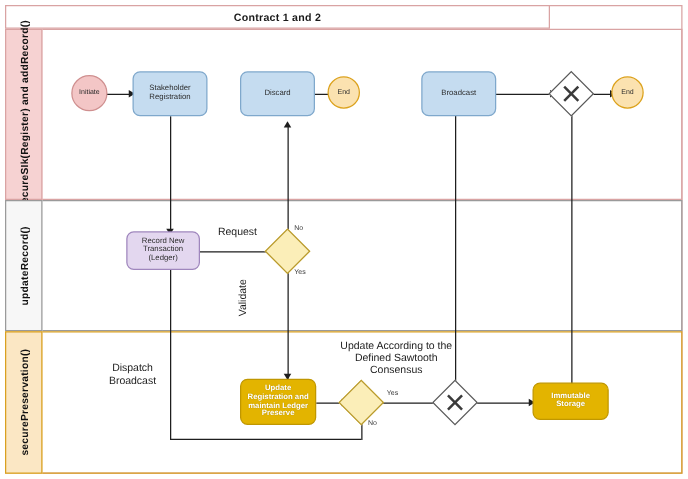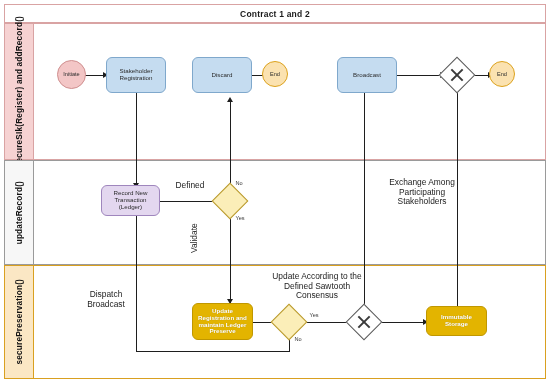--- a/index.html
+++ b/index.html
@@ -2,21 +2,21 @@
 <html><head>
 <meta charset="utf-8">
 <title>BPMN Diagram</title>
 <style>
   html,body{margin:0;padding:0;background:#ffffff;}
   body{font-family:"Liberation Sans","DejaVu Sans",sans-serif;}
   #canvas{position:relative;width:550px;height:383px;background:#ffffff;overflow:hidden;}
 
   
   .pool{position:absolute;left:4px;top:4px;width:542px;height:375px;border:1px solid #d9a3a3;box-sizing:border-box;}
-  .pool-title{position:absolute;left:4px;top:4px;width:542px;height:19px;box-sizing:border-box;
+  .pool-title{position:absolute;left:4px;top:4px;width:436px;height:19px;box-sizing:border-box;
     border:1px solid #d9a3a3;display:flex;align-items:center;justify-content:center;
     font-size:8.5px;font-weight:bold;color:#1a1a1a;letter-spacing:.2px;background:#ffffff;}
 
   
   .lane{position:absolute;box-sizing:border-box;}
   .lane-head{position:absolute;box-sizing:border-box;display:flex;align-items:center;justify-content:center;}
   .lane-head span{
     writing-mode:vertical-rl;transform:rotate(180deg);
     font-size:8.2px;font-weight:bold;color:#111;white-space:nowrap;letter-spacing:.2px;}
 
@@ -178,26 +178,25 @@
   <div class="node gw" style="left:351px;top:309px;">
     <div class="gw-inner gw-par"></div>
     <div class="plus"></div>
   </div>
 
   <div class="node task task-yellow" style="left:426px;top:306px;width:61px;height:30px;">
     <span>Immutable Storage</span>
   </div>
 
 
-  <div class="ann" style="left:168px;top:181px;width:44px;">Defined</div>
+  <div class="ann" style="left:168px;top:181px;width:44px;">Request</div>
 
   <div class="ann ann-rot" style="left:190px;top:212px;height:52px;">Validate</div>
 
 
-  <div class="ann" style="left:389px;top:178px;width:66px;">Exchange Among Participating Stakeholders</div>
 
   <div class="ann" style="left:78px;top:290px;width:56px;">Dispatch Broadcast</div>
 
   <div class="ann" style="left:262px;top:272px;width:110px;">Update According to the Defined Sawtooth Consensus</div>
 
   <div class="ann ann-sm" style="left:232px;top:180px;width:14px;">No</div>
   <div class="ann ann-sm" style="left:232px;top:215px;width:16px;">Yes</div>
   <div class="ann ann-sm" style="left:306px;top:312px;width:16px;">Yes</div>
   <div class="ann ann-sm" style="left:291px;top:336px;width:14px;">No</div>
 

